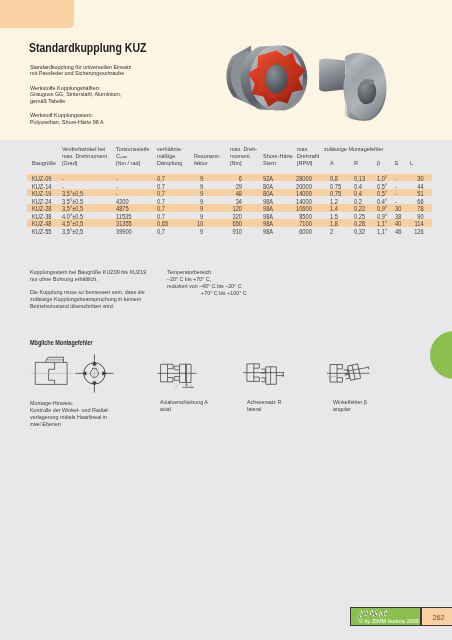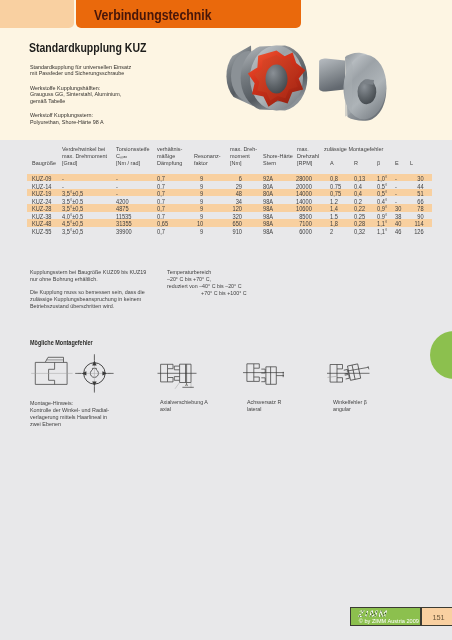--- a/index.html
+++ b/index.html
@@ -40,23 +40,20 @@
   .footer-page{position:absolute;left:420.6px;top:607.1px;width:40px;height:19.2px;background:#f9d0a1;border:0.8px solid #3b3b33;box-sizing:border-box;}
   .footer-page span{position:absolute;left:10.8px;top:5.5px;font-size:7.4px;color:#6b563a;line-height:7.4px;}
   .green-circle{position:absolute;left:430.1px;top:331.1px;width:48.2px;height:48.2px;border-radius:50%;background:#8cc04e;}
 </style>
 </head>
 <body>
 
 <div class="page">
   <div class="cream"></div>
   <div class="peach-tab"></div>
-  <div class="orange-tab">
-    <span class="lbl">Verbindungstechnik</span>
-  </div>
   <div class="title">Standardkupplung KUZ</div>
   <div class="intro">
       <p>Standardkupplung für universellen Einsatz<br>mit Passfeder und Sicherungsschraube</p>
       <p>Werkstoffe Kupplungshälften:<br>Grauguss GG, Sinterstahl, Aluminium,<br>gemäß Tabelle</p>
       <p>Werkstoff Kupplungsstern:<br>Polyurethan, Shore-Härte 98 A</p>
     </div>
   <div class="table">
       <div class="thead">
         <div class="th" style="left: 5.1px; top: 14px;">Baugröße</div>
         <div class="th" style="left: 35px; top: 0px;">Verdrehwinkel bei</div>
@@ -352,21 +349,21 @@
       <path d="M346.8 371.1 L368.5 367.3" stroke="#3a3a3a" stroke-width="0.7"></path>
       <path d="M368.0 366.2 L368.9 369.3" stroke="#3a3a3a" stroke-width="0.7"></path>
       <path d="M327.5 377.4 L336.0 376.4" stroke="#8e8e8e" stroke-width="0.5"></path>
     </g>
   </svg>
   <div class="footer-logo">
     <span class="zimm">ZIMM</span>
     <span class="cpy">© by ZIMM Austria 2009</span>
   </div>
   <div class="footer-page">
-      <span>151</span>
+      <span>262</span>
     </div>
   <div class="green-circle"></div>
 <div class="mf-item" style="left: 160.4px; top: 399.2px;">
       <div>Axialverschiebung A</div>
       <div>axial</div>
     </div>
     <div class="mf-item" style="left: 247.3px; top: 399.2px;">
       <div>Achsversatz R</div>
       <div>lateral</div>
     </div>

